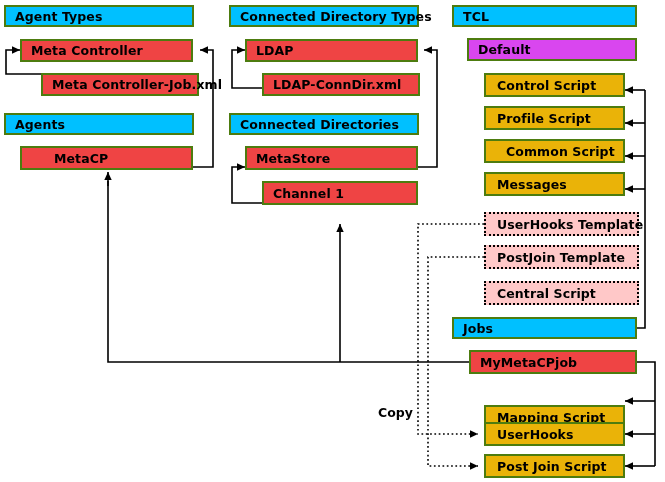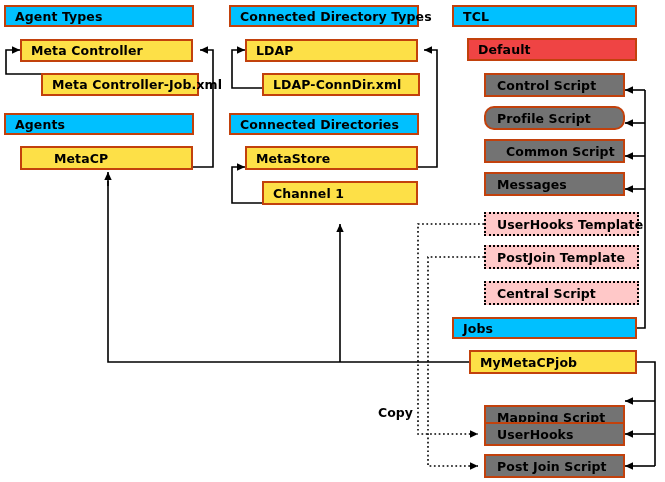--- a/index.html
+++ b/index.html
@@ -11,35 +11,35 @@
     position: relative;
     width: 665px;
     height: 482px;
     background: #ffffff;
     font-family: "DejaVu Sans", sans-serif;
     overflow: hidden;
   }
   .box {
     position: absolute;
     box-sizing: border-box;
-    border: 2px solid #c2410c;
+    border: 2px solid #4d7c0f;
     display: flex;
     align-items: center;
     font-weight: bold;
     font-size: 12.5px;
     color: #000000;
     letter-spacing: 0.1px;
     padding-left: 9px;
     white-space: nowrap;
     z-index: 5;
   }
   .box.blue    { background: #00C0FF; }
-  .box.orange  { background: #fde047; }
-  .box.green   { background: #ef4444; text-align: right; }
-  .box.pink    { background: #737373; }
+  .box.orange  { background: #ef4444; }
+  .box.green   { background: #d946ef; text-align: right; }
+  .box.pink    { background: #eab308; }
   .box.dotted  { border: 2px dotted #000000; background: #FFC8C8; }
 
   .box.indent1 { padding-left: 11px; }
 
   svg.wires {
     position: absolute;
     left: 0; top: 0;
     width: 665px;
     height: 482px;
     z-index: 2;
@@ -159,21 +159,21 @@
   </div>
 
   <div class="box green" style="left:467px; top:38px; width:170px; height:23px;">
     <span>Default</span>
   </div>
 
   <div class="box pink indent1" style="left:484px; top:73px; width:141px; height:24px;">
     <span>Control Script</span>
   </div>
 
-  <div class="box pink indent1" style="left:484px; top:106px; width:141px; height:24px;border-radius:10px;">
+  <div class="box pink indent1" style="left:484px; top:106px; width:141px; height:24px;">
     <span>Profile Script</span>
   </div>
 
   <div class="box pink indent1" style="left:484px; top:139px; width:141px; height:24px;padding-left:20px;">
     <span>Common Script</span>
   </div>
 
   <div class="box pink indent1" style="left:484px; top:172px; width:141px; height:24px;">
     <span>Messages</span>
   </div>

